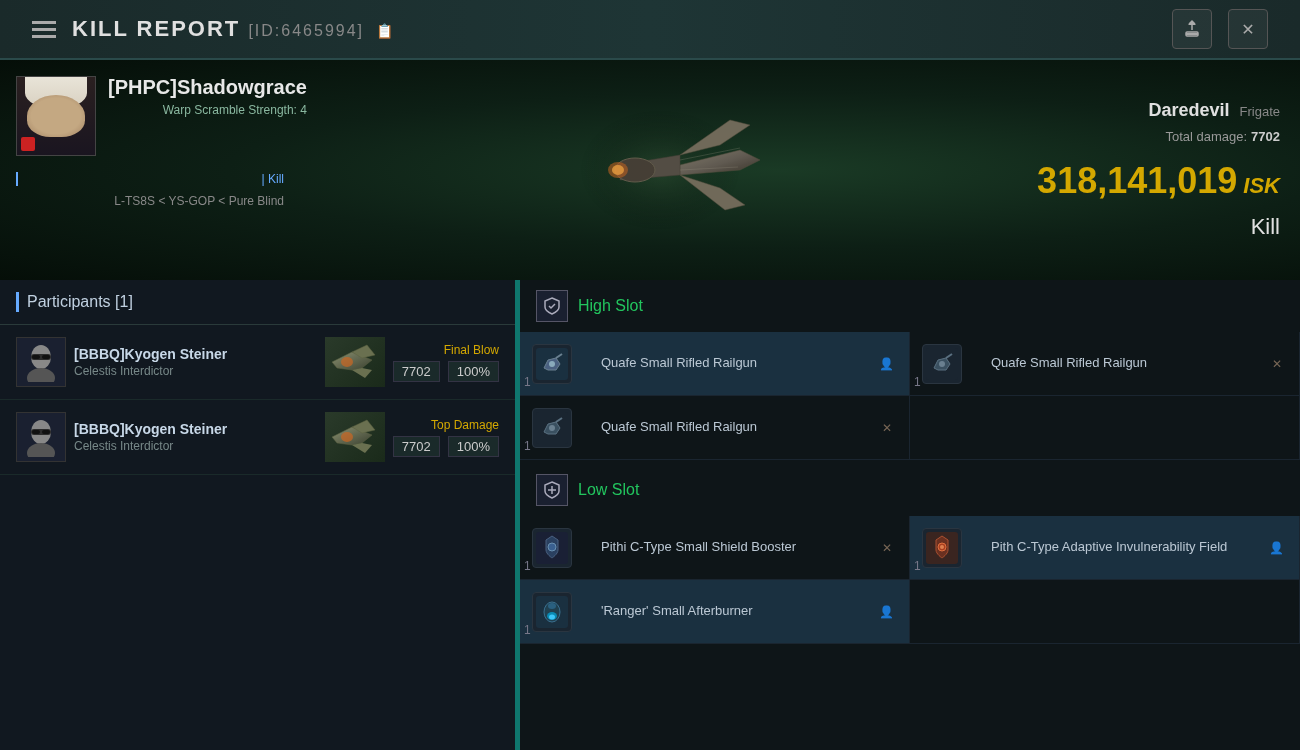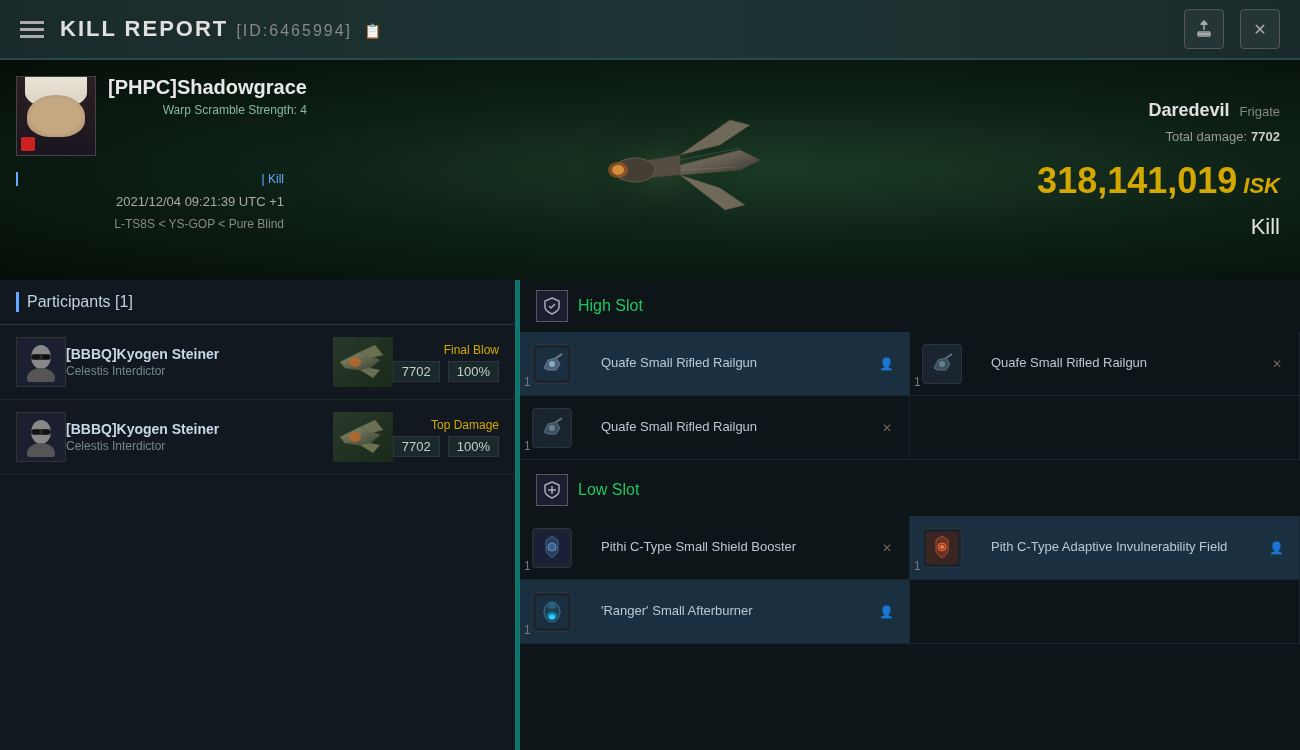--- a/index.html
+++ b/index.html
@@ -12,21 +12,21 @@
       color: #ccc;
     }
 
     
     .header-bar {
       display: flex;
       align-items: center;
       background: linear-gradient(90deg, #1a2a2a 0%, #1e3535 50%, #1a2a2a 100%);
       border-bottom: 2px solid #2a4a4a;
       height: 60px;
-      padding: 0 20px;
+      padding: 0 32px;
       gap: 16px;
     }
     .hamburger-icon {
       display: flex; flex-direction: column; gap: 4px; cursor: pointer;
     }
     .hamburger-icon span {
       display: block; width: 24px; height: 3px; background: #aaa;
     }
     .header-title {
       font-size: 22px;
@@ -197,21 +197,21 @@
     }
     .section-title {
       font-size: 16px;
       color: #c0d0e0;
     }
     .participant-row {
       display: flex;
       align-items: center;
       padding: 12px 16px;
       border-bottom: 1px solid #1a2a2a;
-      gap: 0;
+      gap: 8px;
       background: #111820;
     }
     .participant-avatar {
       width: 50px; height: 50px;
       background: #1a2030;
       border: 1px solid #333;
       flex-shrink: 0;
       display: flex; align-items: center; justify-content: center;
       font-size: 20px;
       color: #555;
@@ -377,21 +377,20 @@
           <div style="position:absolute;top:18px;left:10px;right:10px;height:42px;background:radial-gradient(ellipse,#c4a882 60%,#a08060 100%);border-radius:50% 50% 40% 40%;"></div>
           <div style="position:absolute;bottom:4px;left:4px;width:14px;height:14px;background:#cc2222;border-radius:2px;"></div>
         </div>
       </div>
       <div class="pilot-info">
         <div class="pilot-name">[PHPC]Shadowgrace</div>
         <div class="pilot-stat">Warp Scramble Strength: 4</div>
       </div>
     </div>
     <div class="kill-badge">| Kill</div>
-    <div class="timestamp">2021/12/04 09:21:39 UTC +1</div>
     <div class="location">L-TS8S &lt; YS-GOP &lt; Pure Blind</div>
   </div>
 
   <div class="hero-ship">
     <svg class="ship-svg" viewBox="0 0 280 180">
 
       <defs>
         <radialGradient id="shipGlow" cx="50%" cy="50%" r="50%">
           <stop offset="0%" stop-color="#3a5a3a" stop-opacity="0.4"></stop>
           <stop offset="100%" stop-color="transparent"></stop>

